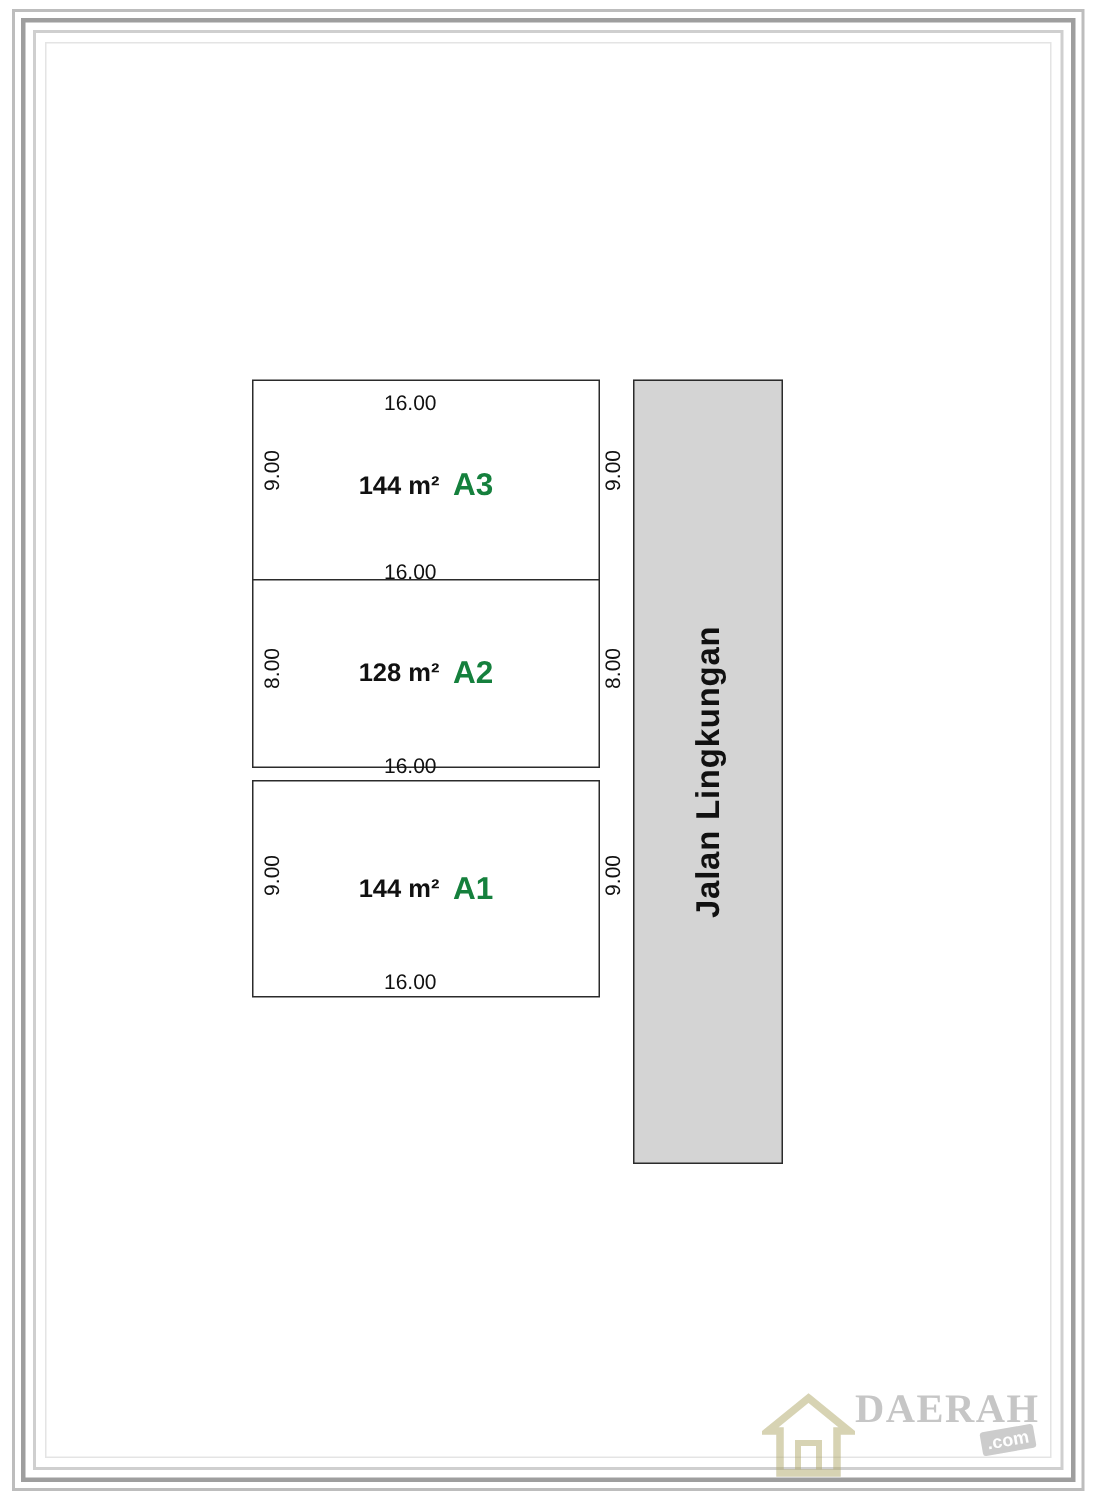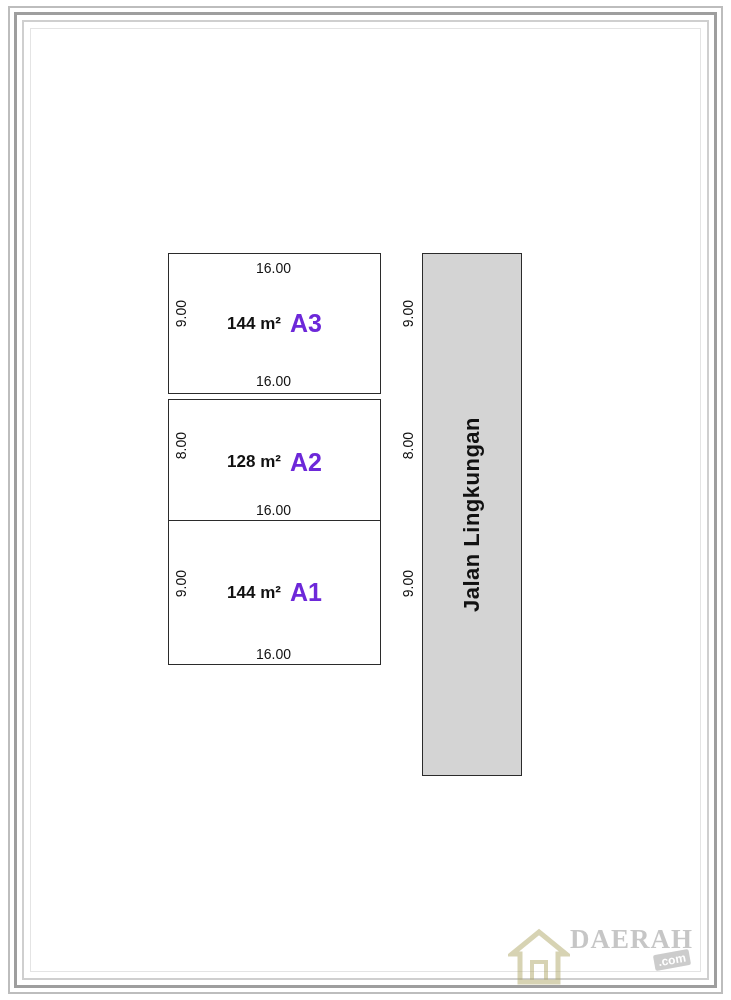--- a/index.html
+++ b/index.html
@@ -88,51 +88,51 @@
     font-size: 22px;
     font-weight: bold;
     color: #111111;
     letter-spacing: 0.5px;
     white-space: nowrap;
   }
 
   .lot {
     position: absolute;
     left: 168px;
-    width: 213px;
+    width: 232px;
     border: 1px solid #2b2b2b;
     box-sizing: border-box;
     background: #ffffff;
     text-align: center;
   }
   .lot-a3 { top: 253px;  height: 141px; }
-  .lot-a2 { top: 399px;  height: 126px; }
+  .lot-a2 { top: 386px;  height: 126px; }
   .lot-a1 { top: 520px;  height: 145px; }
 
   .lot-center {
     position: absolute;
     left: 0;
     top: 0;
     width: 100%;
     height: 100%;
     display: flex;
     align-items: center;
     justify-content: center;
     gap: 9px;
   }
   .lot-area {
     font-size: 17px;
     font-weight: bold;
     color: #111111;
     white-space: nowrap;
   }
   .lot-code {
-    font-size: 25px;
-    font-weight: bold;
-    color: #6d28d9;
+    font-size: 21px;
+    font-weight: bold;
+    color: #15803d;
     white-space: nowrap;
   }
 
   
   .dim-h {
     position: absolute;
     font-size: 14px;
     color: #111111;
     white-space: nowrap;
     text-align: left;

